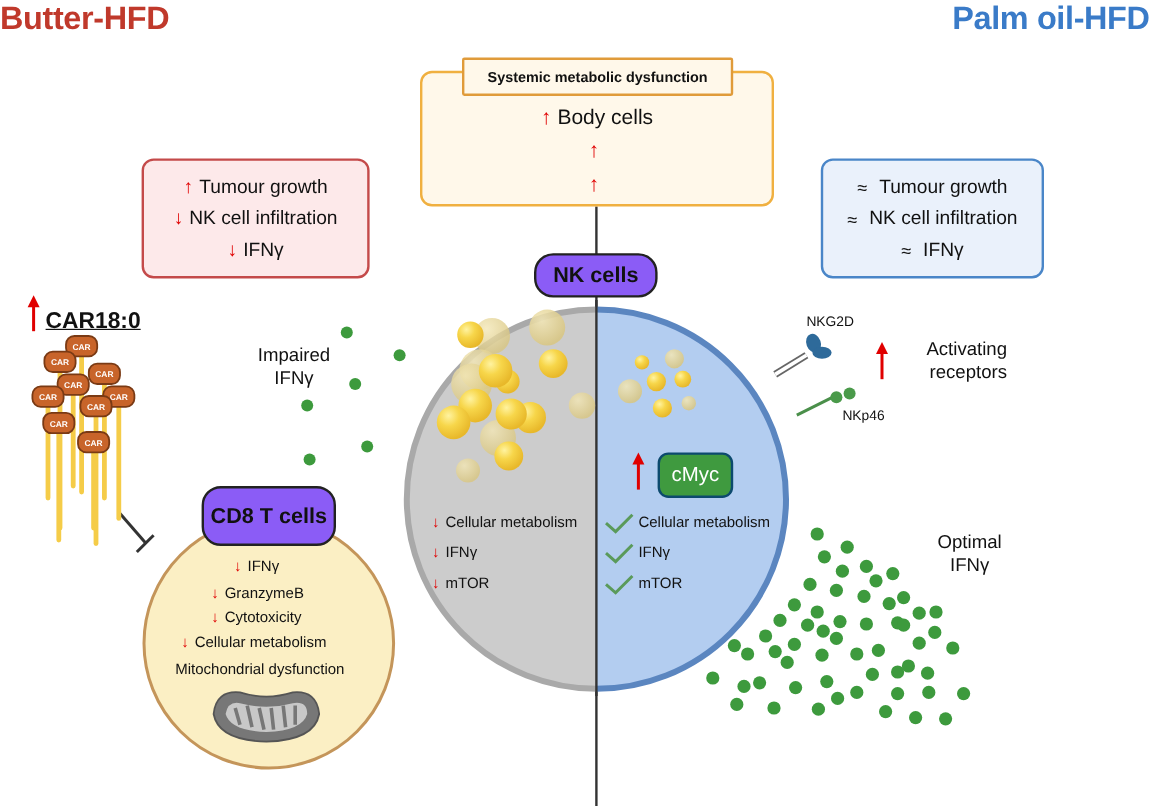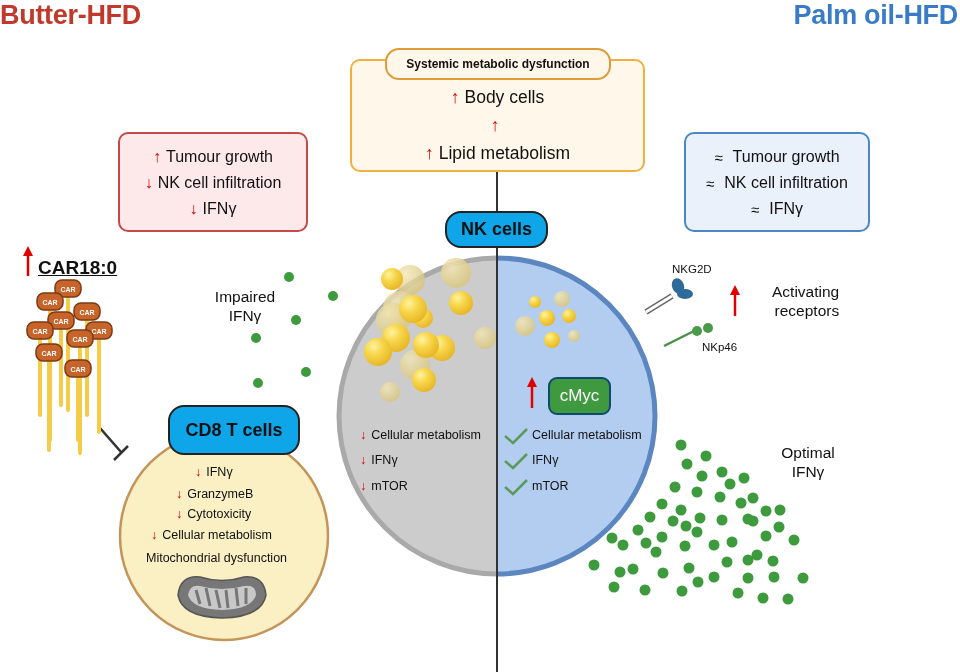--- a/index.html
+++ b/index.html
@@ -7,31 +7,31 @@
   body { position: relative; font-family: "Liberation Sans", "DejaVu Sans", sans-serif; color: #111; }
   .abs { position: absolute; }
   svg.canvas { position: absolute; left: 0; top: 0; width: 960px; height: 672px; }
 
   .title-left { left: 0; top: 0; font-size: 27px; font-weight: bold; color: #c0392b; letter-spacing: -0.3px; }
   .title-right { right: 2px; top: 0; font-size: 27px; font-weight: bold; color: #3a7bc8; letter-spacing: -0.3px; }
 
   .box-red { left: 118px; top: 132px; width: 190px; height: 100px; background: #fde9ea; border: 2px solid #c44a4a; border-radius: 10px; }
   .box-blue { left: 684px; top: 132px; width: 186px; height: 100px; background: #eaf1fb; border: 2px solid #4a86c8; border-radius: 10px; }
   .box-orange { left: 350px; top: 59px; width: 295px; height: 113px; background: #fff8ea; border: 2px solid #f0b040; border-radius: 10px; }
-  .box-orange-head { left: 385px; top: 48px; width: 226px; height: 32px; background: #fff8ea; border: 2px solid #e09b3a; border-radius: 14px;
+  .box-orange-head { left: 385px; top: 48px; width: 226px; height: 32px; background: #fff8ea; border: 2px solid #e09b3a; border-radius: 2px;
     font-size: 12px; font-weight: bold; display: flex; align-items: center; justify-content: center; }
 
   .line { font-size: 16px; white-space: nowrap; display: flex; align-items: center; justify-content: center; }
   .line-lg { font-size: 17.5px; }
   .arrow-up, .arrow-down { color: #e00000; font-weight: bold; display: inline-block; margin-right: 5px; }
   .approx { display: inline-block; margin-right: 10px; font-size: 15px; }
 
-  .label-box { background: #0ea5e9; border: 2px solid #222; border-radius: 16px; font-weight: bold; display: flex; align-items: center; justify-content: center; }
+  .label-box { background: #8b5cf6; border: 2px solid #222; border-radius: 16px; font-weight: bold; display: flex; align-items: center; justify-content: center; }
   .nk-label { left: 445px; top: 211px; width: 103px; height: 37px; font-size: 18px; }
-  .cd8-label { left: 168px; top: 405px; width: 132px; height: 50px; font-size: 18px; }
+  .cd8-label { left: 168px; top: 405px; width: 112px; height: 50px; font-size: 18px; }
 
   .small-list { font-size: 12.5px; white-space: nowrap; }
   .cmyc { left: 548px; top: 377px; width: 63px; height: 38px; background: #3f9a3f; border: 2px solid #0c4a6e; border-radius: 9px; color: #fff;
     font-size: 17px; display: flex; align-items: center; justify-content: center; }
 
   .plain { font-size: 15.5px; text-align: center; line-height: 19px; white-space: nowrap; }
   .tiny { font-size: 11.5px; white-space: nowrap; }
   .car18 { left: 38px; top: 257px; font-size: 19px; font-weight: bold; text-decoration: underline; }
 </style>
 </head>
@@ -247,21 +247,20 @@
 <div class="abs box-orange-head">Systemic metabolic dysfunction</div>
 <div class="abs line line-lg" style="left:350px; top:87px; width:295px;">
   <span class="arrow-up">↑</span>
   <span>Body cells</span>
 </div>
 <div class="abs line line-lg" style="left:350px; top:115px; width:295px;">
   <span class="arrow-up">↑</span>
 </div>
 <div class="abs line line-lg" style="left:350px; top:143px; width:295px;">
   <span class="arrow-up">↑</span>
-  <span>Lipid metabolism</span>
 </div>
 
 <div class="abs box-red"></div>
 <div class="abs line" style="left:118px; top:148px; width:190px;">
   <span class="arrow-up">↑</span>
   <span>Tumour growth</span>
 </div>
 <div class="abs line" style="left:118px; top:174px; width:190px;">
   <span class="arrow-down">↓</span>
   <span>NK cell infiltration</span>

